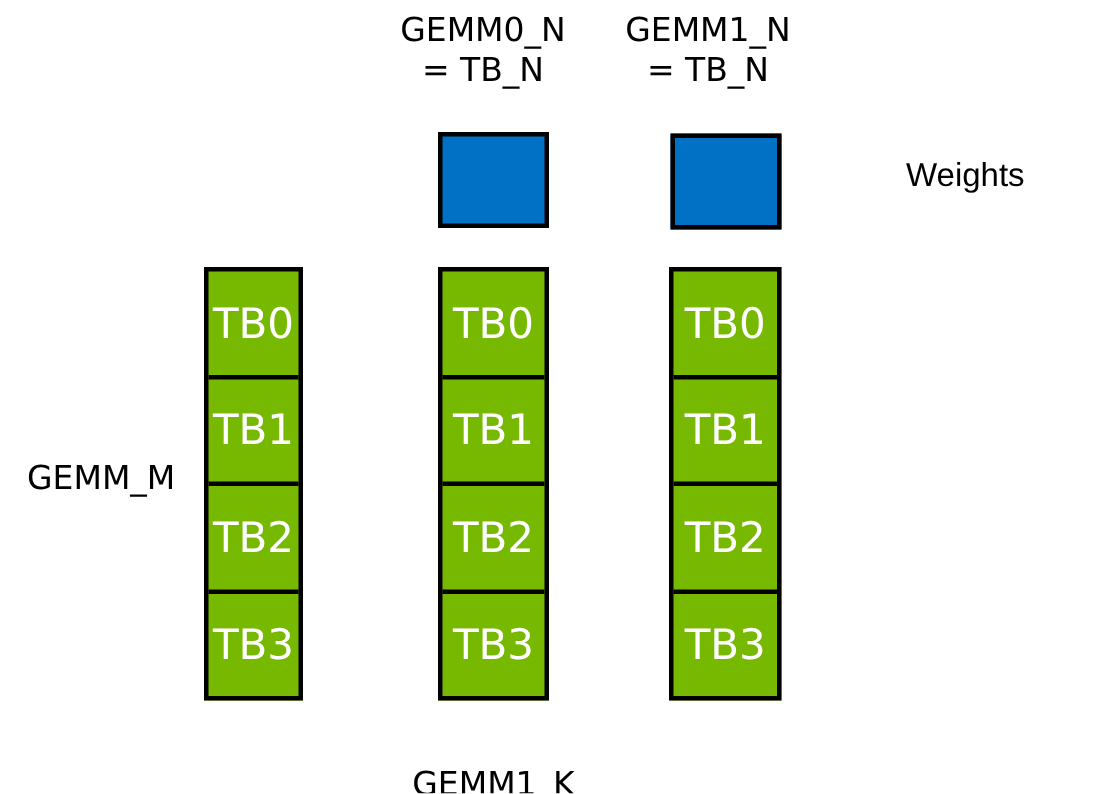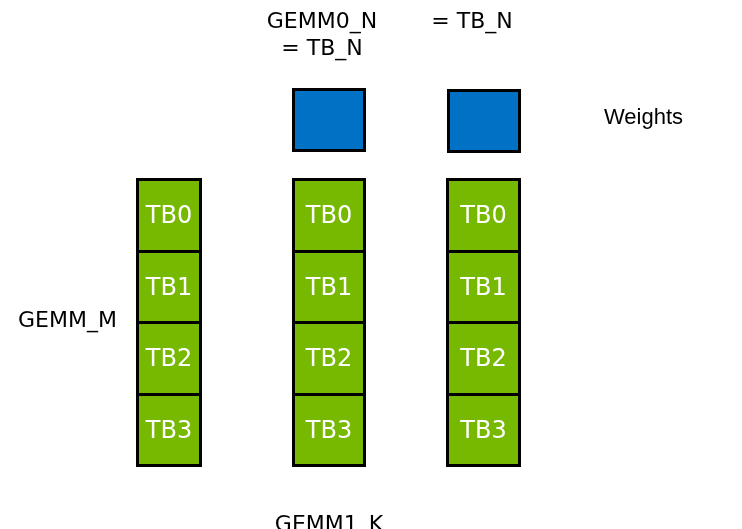--- a/index.html
+++ b/index.html
@@ -53,35 +53,36 @@
     display: flex;
     align-items: center;
     justify-content: center;
     box-sizing: border-box;
   }
   .tb-cell + .tb-cell {
     border-top: 3px solid var(--border, #000000);
   }
   .tb-cell span {
     color: var(--tb_text, #ffffff);
-    font-size: 24px;
+    font-size: 28px;
     font-family: "DejaVu Sans", sans-serif;
     text-align: right;
   }
 </style>
 </head>
 <body>
 
 <div class="canvas">
 
   <div class="label centered" style="left:247px; top:7px; width:150px;">
     <div>GEMM0_N</div>
     <div>= TB_N</div>
   </div>
   <div class="label centered" style="left:397px; top:7px; width:150px;">
+    <div>GEMM1_N</div>
     <div>= TB_N</div>
   </div>
 
   <div class="weight-block" style="left:292px; top:88px;"></div>
   <div class="weight-block" style="left:447px; top:89px;"></div>
 
   <div class="tb-column" style="left:136px; width:66px;">
     <div class="tb-cell">
         <span>TB0</span>
       </div>

